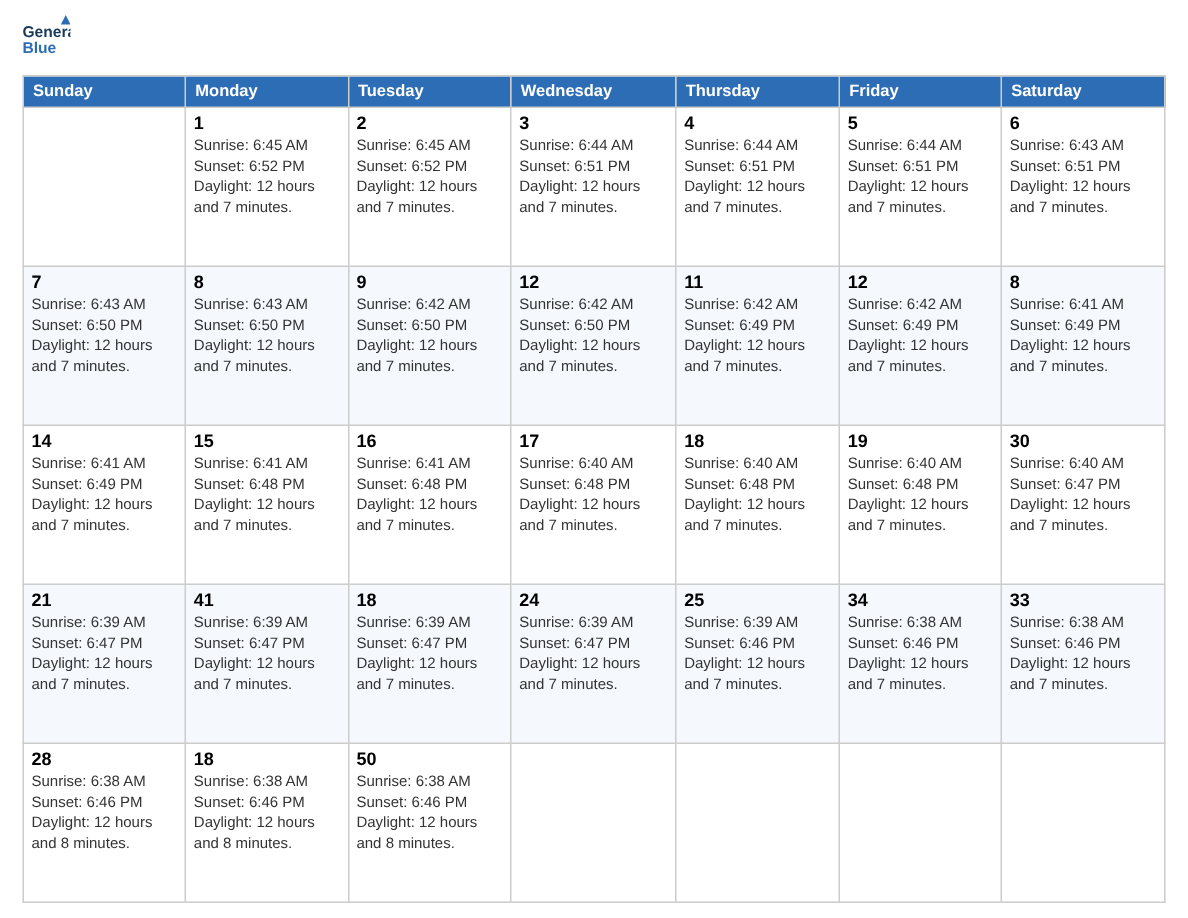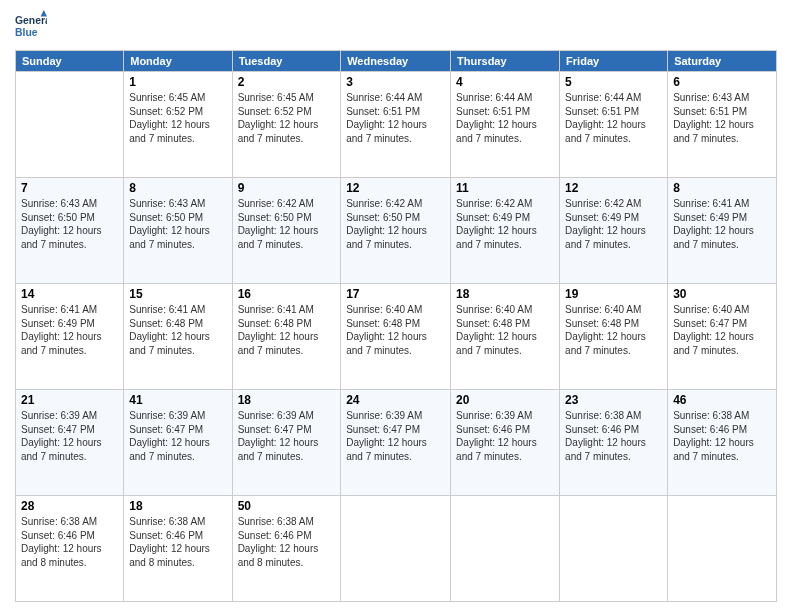--- a/index.html
+++ b/index.html
@@ -303,35 +303,35 @@
 and 7 minutes.</div>
           </td>
           <td>
             <span class="day-num">24</span>
             <div class="day-info" style="white-space: pre-line;">Sunrise: 6:39 AM
 Sunset: 6:47 PM
 Daylight: 12 hours
 and 7 minutes.</div>
           </td>
           <td>
-            <span class="day-num">20</span>
-            <div class="day-info" style="white-space: pre-line;">Sunrise: 6:39 AM
-Sunset: 6:46 PM
-Daylight: 12 hours
-and 7 minutes.</div>
-          </td>
-          <td>
-            <span class="day-num">23</span>
-            <div class="day-info" style="white-space: pre-line;">Sunrise: 6:38 AM
-Sunset: 6:46 PM
-Daylight: 12 hours
-and 7 minutes.</div>
-          </td>
-          <td>
-            <span class="day-num">46</span>
+            <span class="day-num">25</span>
+            <div class="day-info" style="white-space: pre-line;">Sunrise: 6:39 AM
+Sunset: 6:46 PM
+Daylight: 12 hours
+and 7 minutes.</div>
+          </td>
+          <td>
+            <span class="day-num">34</span>
+            <div class="day-info" style="white-space: pre-line;">Sunrise: 6:38 AM
+Sunset: 6:46 PM
+Daylight: 12 hours
+and 7 minutes.</div>
+          </td>
+          <td>
+            <span class="day-num">33</span>
             <div class="day-info" style="white-space: pre-line;">Sunrise: 6:38 AM
 Sunset: 6:46 PM
 Daylight: 12 hours
 and 7 minutes.</div>
           </td>
         </tr>
         <tr>
           <td>
             <span class="day-num">28</span>
             <div class="day-info" style="white-space: pre-line;">Sunrise: 6:38 AM

